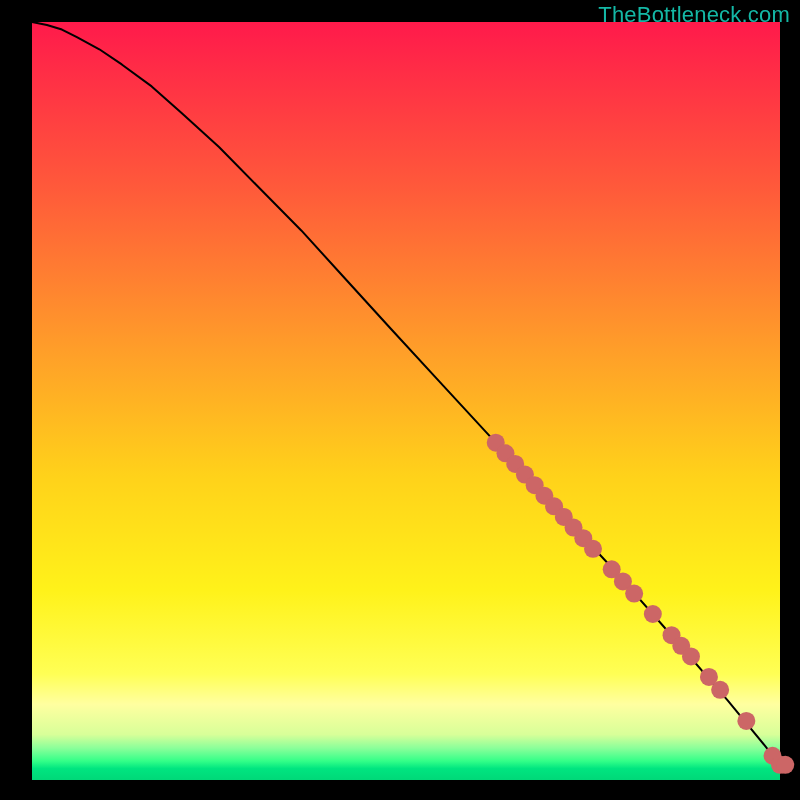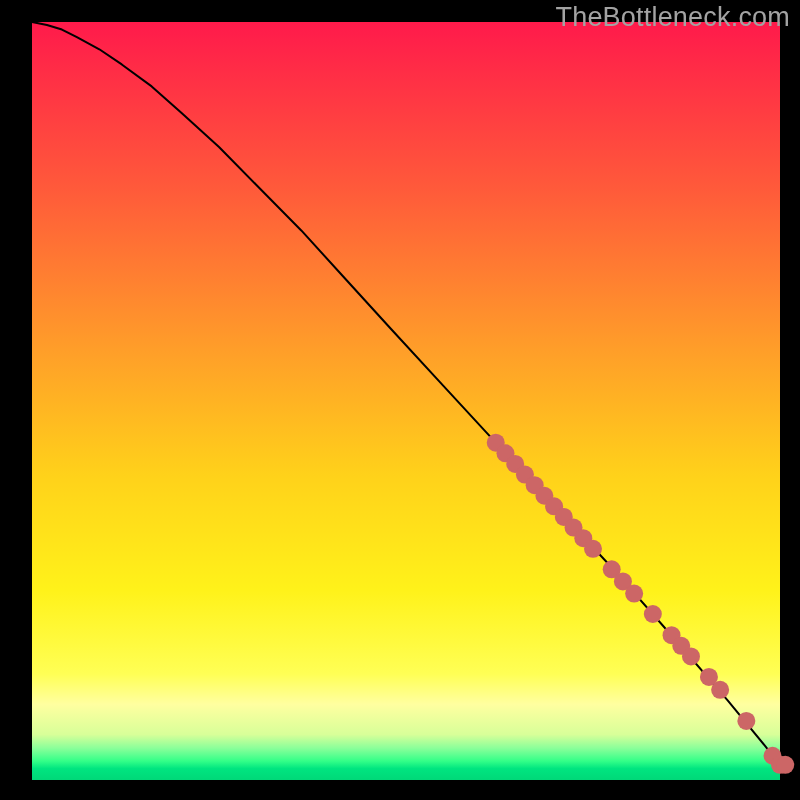--- a/index.html
+++ b/index.html
@@ -13,22 +13,22 @@
   .stage {
     position: relative;
     width: 800px;
     height: 800px;
   }
   .watermark {
     position: absolute;
     top: 2px;
     right: 10px;
     font-family: Arial, Helvetica, sans-serif;
-    font-size: 27px;
-    color: #a3a3a3;
+    font-size: 22px;
+    color: #14b8a6;
     letter-spacing: 0.2px;
     font-weight: 400;
   }
   svg {
     display: block;
   }
 </style>
 </head>
 <body>
 

